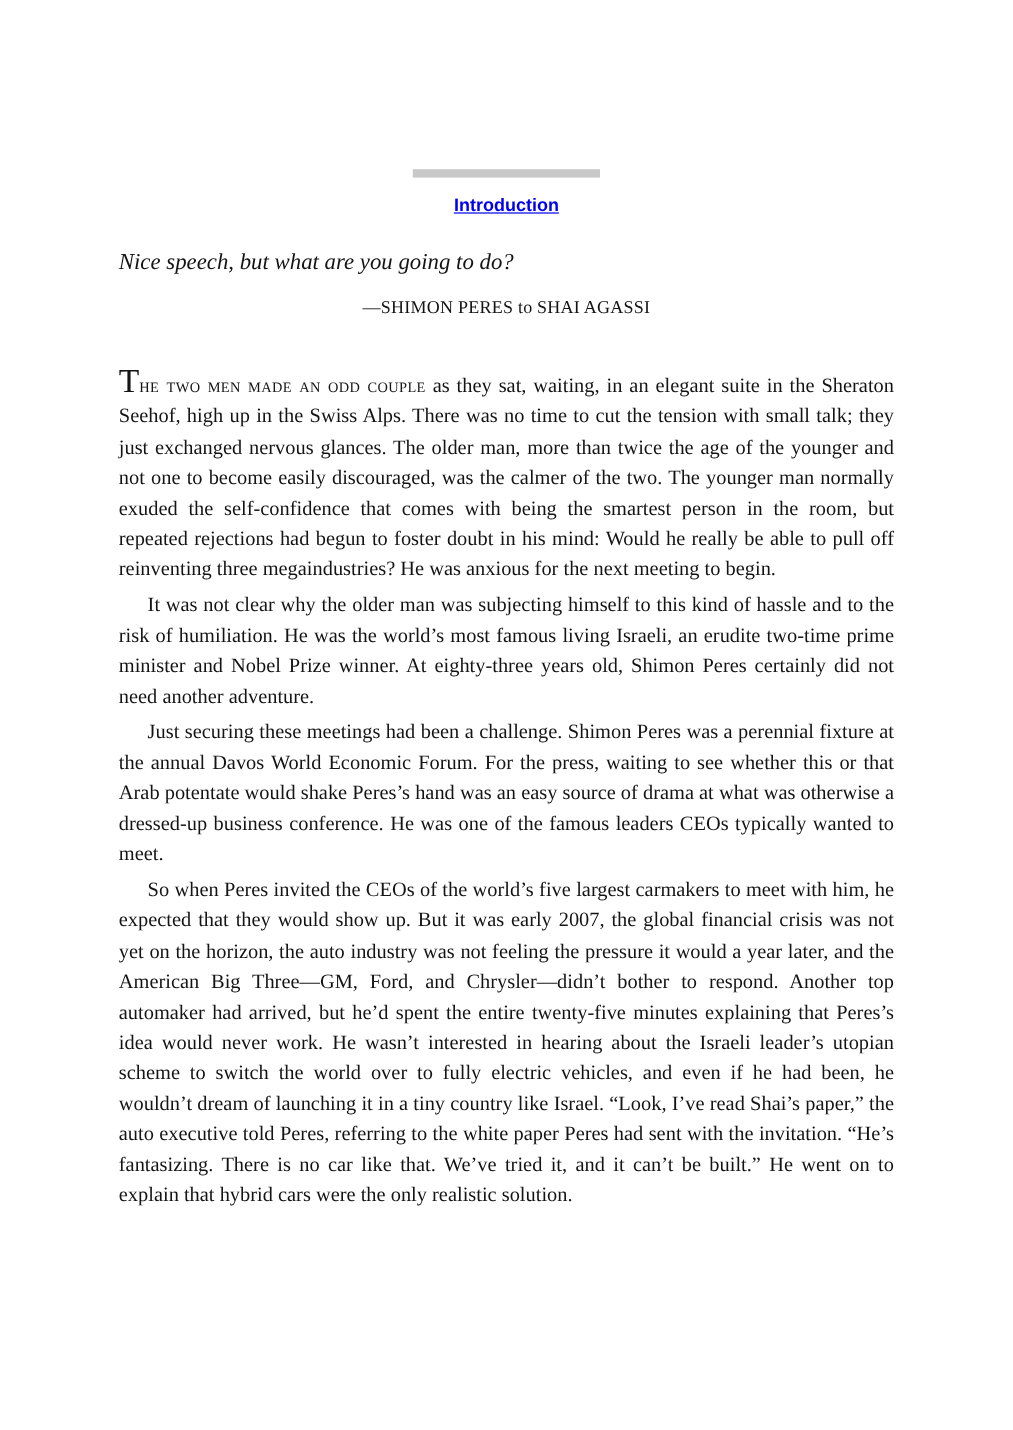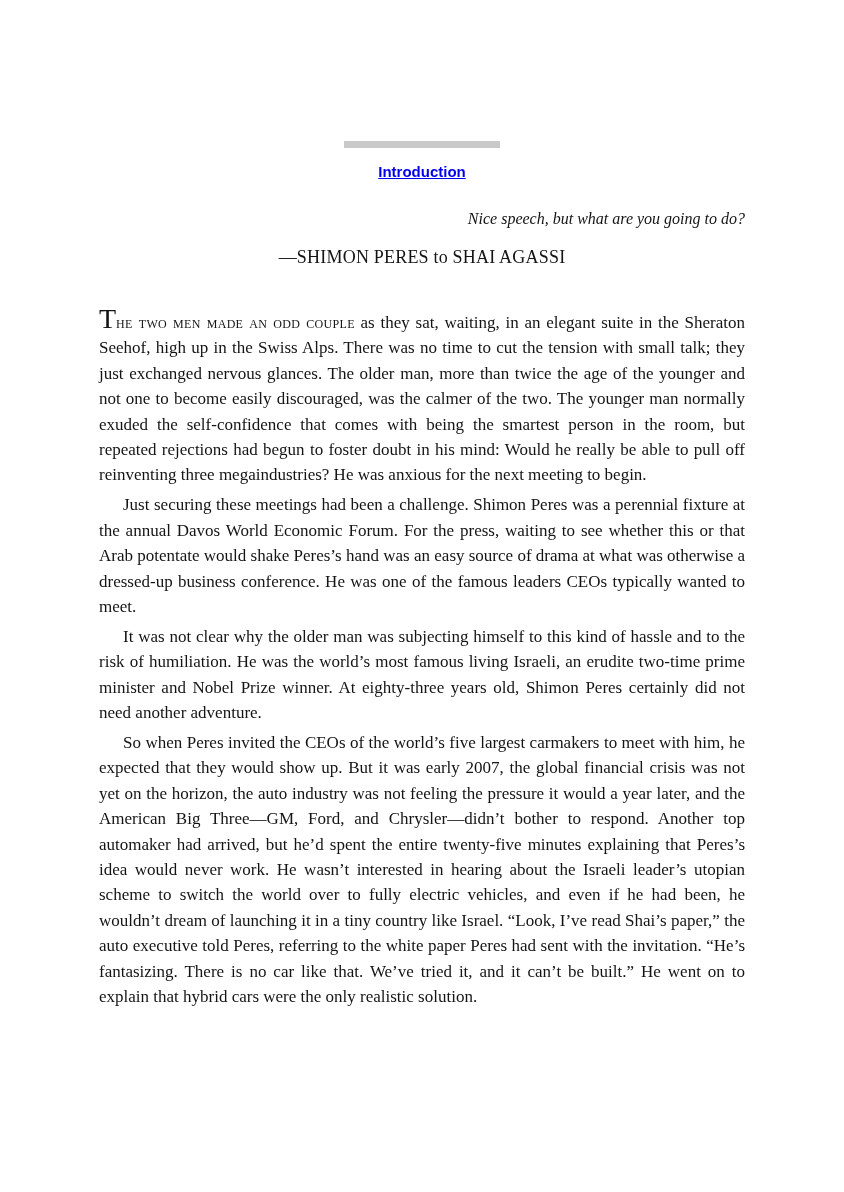--- a/index.html
+++ b/index.html
@@ -32,29 +32,29 @@
   .chapter-link {
     font-family: "Liberation Sans", sans-serif;
     font-weight: 700;
     font-size: 15px;
     color: #0000ee;
     text-decoration: underline;
     cursor: pointer;
   }
   .epigraph {
     margin: 29px 0 0 0;
-    text-align: right;
+    text-align: left;
     font-style: italic;
-    font-size: 16px;
+    font-size: 19px;
     line-height: 18px;
   }
   .attribution {
     margin: 21px 0 0 0;
     text-align: center;
-    font-size: 18px;
+    font-size: 15px;
     line-height: 16px;
     letter-spacing: 0.2px;
   }
   .body-text {
     margin-top: 41px;
     font-size: 17px;
     line-height: 25.4px;
     text-align: justify;
   }
   .para {
@@ -89,22 +89,22 @@
   </div>
 
   <p class="epigraph">Nice speech, but what are you going to do?</p>
 
   <p class="attribution">—SHIMON PERES to SHAI AGASSI</p>
 
   <div class="body-text">
 
     <p class="para"><span class="initial">T</span><span class="smallcaps">he two men made an odd couple</span><span> as they sat, waiting, in an elegant suite in the Sheraton Seehof, high up in the Swiss Alps. There was no time to cut the tension with small talk; they just exchanged nervous glances. The older man, more than twice the age of the younger and not one to become easily discouraged, was the calmer of the two. The younger man normally exuded the self-confidence that comes with being the smartest person in the room, but repeated rejections had begun to foster doubt in his mind: Would he really be able to pull off reinventing three megaindustries? He was anxious for the next meeting to begin.</span></p>
 
+    <p class="para indent">It was not clear why the older man was subjecting himself to this kind of hassle and to the risk of humiliation. He was the world’s most famous living Israeli, an erudite two-time prime minister and Nobel Prize winner. At eighty-three years old, Shimon Peres certainly did not need another adventure.</p>
+
     <p class="para indent">Just securing these meetings had been a challenge. Shimon Peres was a perennial fixture at the annual Davos World Economic Forum. For the press, waiting to see whether this or that Arab potentate would shake Peres’s hand was an easy source of drama at what was otherwise a dressed-up business conference. He was one of the famous leaders CEOs typically wanted to meet.</p>
-
-    <p class="para indent">It was not clear why the older man was subjecting himself to this kind of hassle and to the risk of humiliation. He was the world’s most famous living Israeli, an erudite two-time prime minister and Nobel Prize winner. At eighty-three years old, Shimon Peres certainly did not need another adventure.</p>
 
     <p class="para indent">So when Peres invited the CEOs of the world’s five largest carmakers to meet with him, he expected that they would show up. But it was early 2007, the global financial crisis was not yet on the horizon, the auto industry was not feeling the pressure it would a year later, and the American Big Three—GM, Ford, and Chrysler—didn’t bother to respond. Another top automaker had arrived, but he’d spent the entire twenty-five minutes explaining that Peres’s idea would never work. He wasn’t interested in hearing about the Israeli leader’s utopian scheme to switch the world over to fully electric vehicles, and even if he had been, he wouldn’t dream of launching it in a tiny country like Israel. “Look, I’ve read Shai’s paper,” the auto executive told Peres, referring to the white paper Peres had sent with the invitation. “He’s fantasizing. There is no car like that. We’ve tried it, and it can’t be built.” He went on to explain that hybrid cars were the only realistic solution.</p>
 
 
   </div>
 
 </div>
 
 </body></html>

